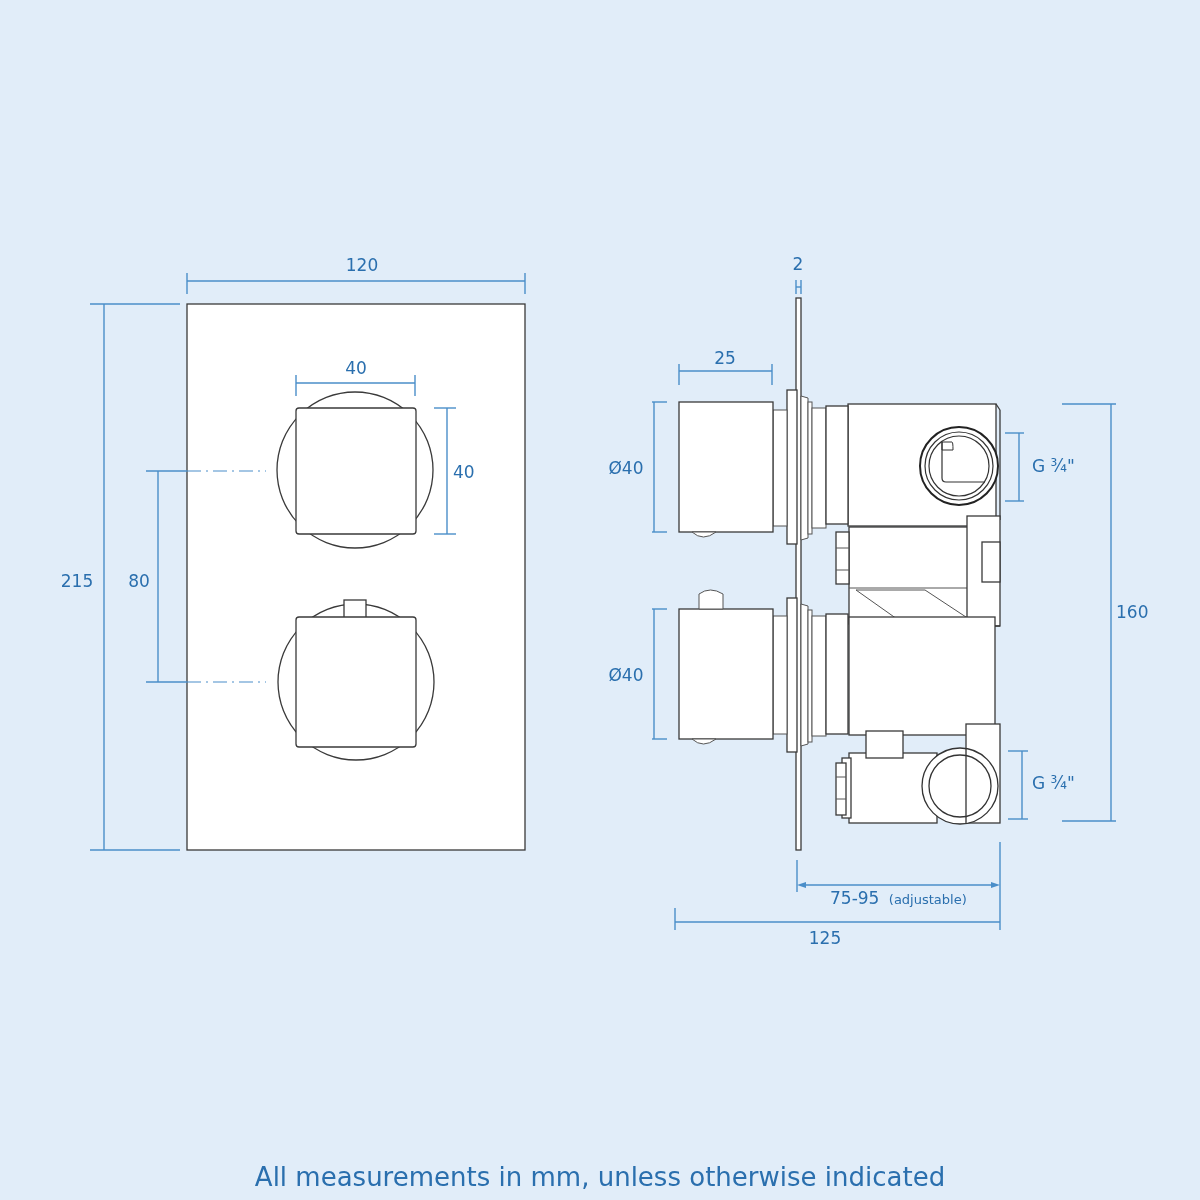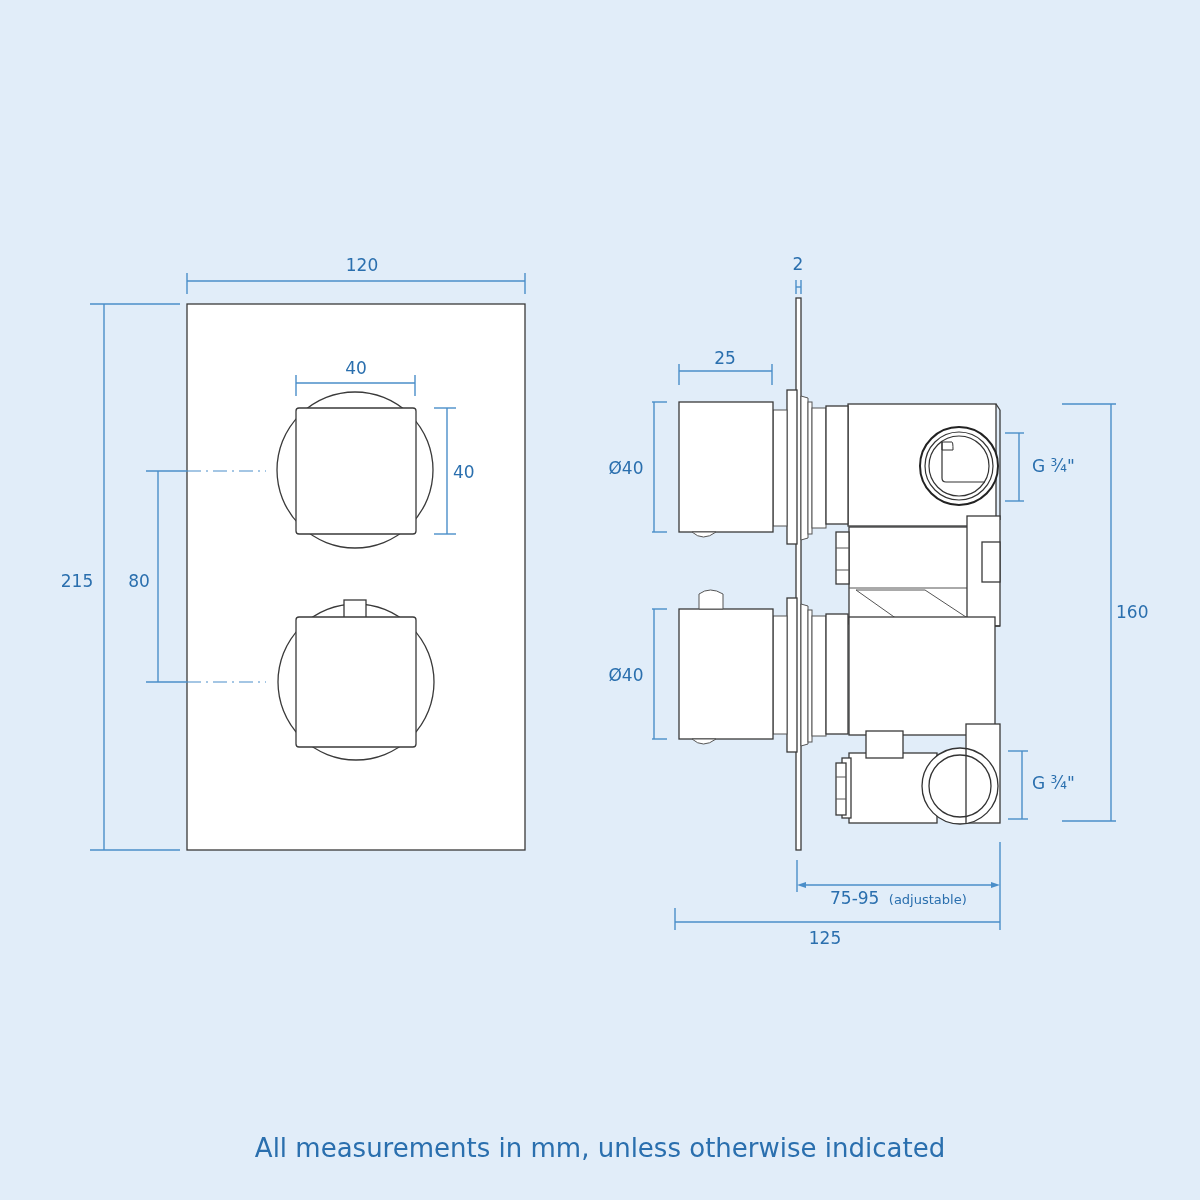--- a/index.html
+++ b/index.html
@@ -16,21 +16,21 @@
       font-family: "DejaVu Sans", sans-serif;
       font-size: 17px;
     }
     .dim-small { font-size: 13px; }
     .dim-line { stroke: #4a8ec9; stroke-width: 1.4; fill: none; }
     .dim-center { stroke: #4a8ec9; stroke-width: 1.2; fill: none; stroke-dasharray: 14 5 2 5; }
     .part { fill: #ffffff; stroke: #3a3a3a; stroke-width: 1.3; }
     .part-thin { fill: #ffffff; stroke: #555; stroke-width: 1; }
     .part-bold { fill: none; stroke: #222; stroke-width: 2; }
     .footer {
-      position: absolute; left: 0; width: 1200px; top: 1133px;
+      position: absolute; left: 0; width: 1200px; top: 1162px;
       text-align: center; color: #2a6fae;
       font-family: "DejaVu Sans", sans-serif; font-size: 26px;
     }
   </style>
 </head>
 <body>
 
 <svg id="drawing" width="1200" height="1200" viewBox="0 0 1200 1200">
 
   <g>

